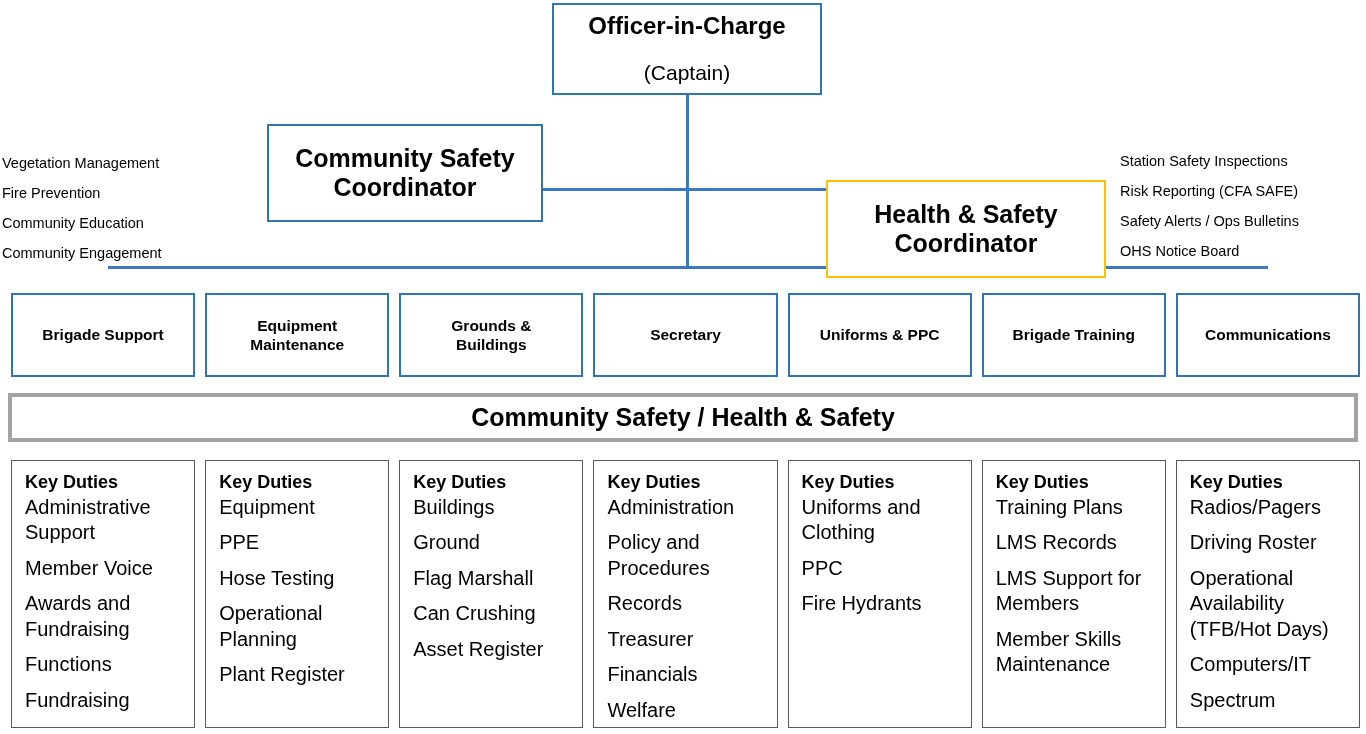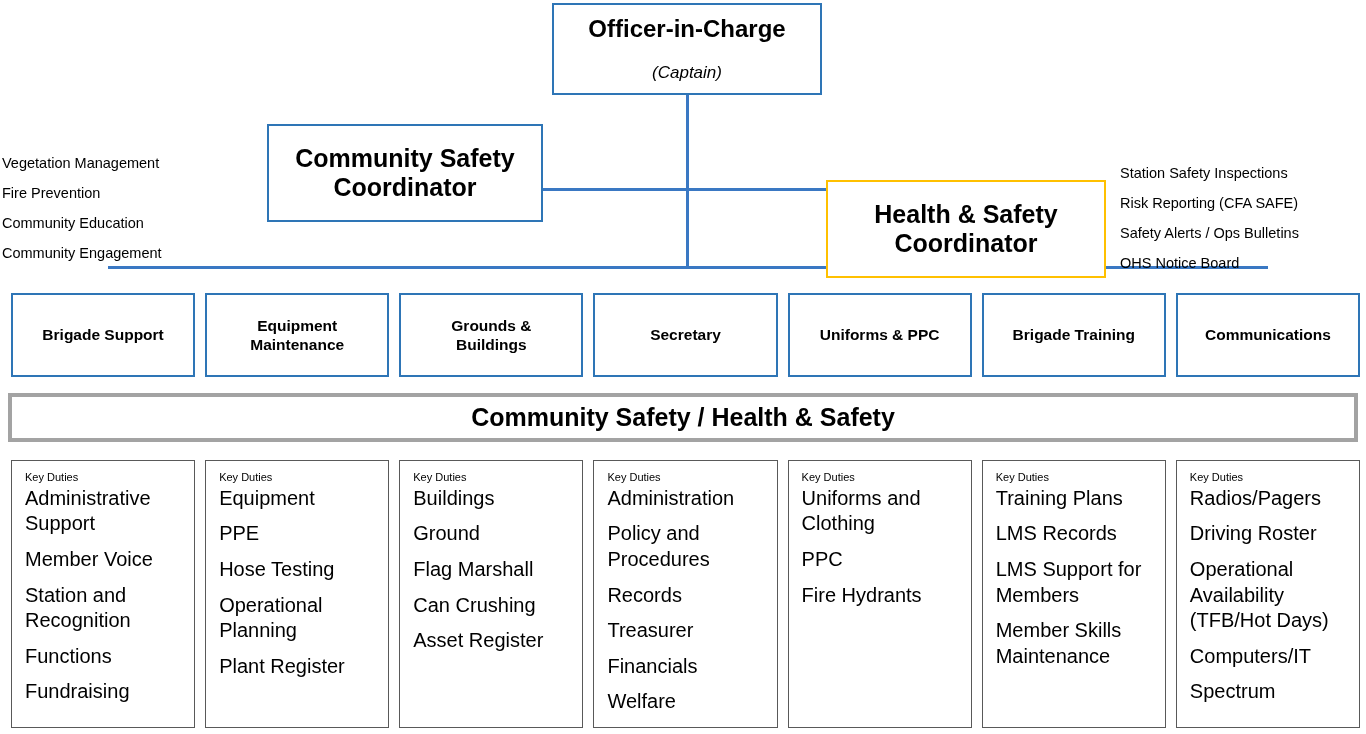--- a/index.html
+++ b/index.html
@@ -41,40 +41,40 @@
     line-height: 1.18;
   }
   .blue-border { border: 2px solid #2E75B6; }
   .amber-border { border: 2px solid #FFC000; margin-top: 40px; }
 
   #oic-box {
     left: 552px; top: 3px; width: 270px; height: 92px;
     font-size: 20px;
   }
   #oic-box .oic-title { display:block; font-size: 24px; font-weight: bold; }
-  #oic-box .oic-sub { display:block; font-size: 17px; font-weight: normal; margin-top: 20px; font-style: italic;}
+  #oic-box .oic-sub { display:block; font-size: 21px; font-weight: normal; margin-top: 20px;}
 
   #cs-coord-box {
     left: 267px; top: 124px; width: 276px; height: 98px;
     font-size: 25px;
   }
   #hs-coord-box {
     left: 826px; top: 140px; width: 280px; height: 98px;
     font-size: 25px;
   }
 
   
   .side-list {
     position: absolute;
     font-size: 14.5px;
     line-height: 30px;
     white-space: nowrap;
   }
   #left-list { left: 2px; top: 148px; text-align: left; }
-  #right-list { left: 1120px; top: 158px; text-align: left; }
+  #right-list { left: 1120px; top: 146px; text-align: left; }
 
   
   #unit-row {
     position: absolute;
     left: 11px; top: 293px;
     width: 1349px; height: 84px;
     display: flex;
     gap: 10px;
   }
   .unit-box {
@@ -117,22 +117,22 @@
   }
   .duty-box {
     flex: 1 1 0;
     box-sizing: border-box;
     border: 1px solid #595959;
     background: #ffffff;
     padding: 10px 11px 6px 13px;
     overflow: hidden;
   }
   .duty-heading {
-    font-size: 11px;
-    font-weight: normal;
+    font-size: 18px;
+    font-weight: bold;
     line-height: 1.25;
     margin-bottom: 1px;
   }
   .duty-item {
     font-size: 20px;
     line-height: 1.28;
     margin-bottom: 10px;
   }
 </style>
 </head>
@@ -208,21 +208,21 @@
   <div id="banner">
     <span>Community Safety   /  Health &amp; Safety</span>
   </div>
 
   <div id="duties-row">
 
     <div class="duty-box">
       <div class="duty-heading">Key Duties</div>
       <div class="duty-item">Administrative Support</div>
       <div class="duty-item">Member Voice</div>
-      <div class="duty-item">Station and Recognition</div>
+      <div class="duty-item">Awards and Fundraising</div>
       <div class="duty-item">Functions</div>
       <div class="duty-item">Fundraising</div>
     </div>
 
     <div class="duty-box">
       <div class="duty-heading">Key Duties</div>
       <div class="duty-item">Equipment</div>
       <div class="duty-item">PPE</div>
       <div class="duty-item">Hose Testing</div>
       <div class="duty-item">Operational Planning</div>

